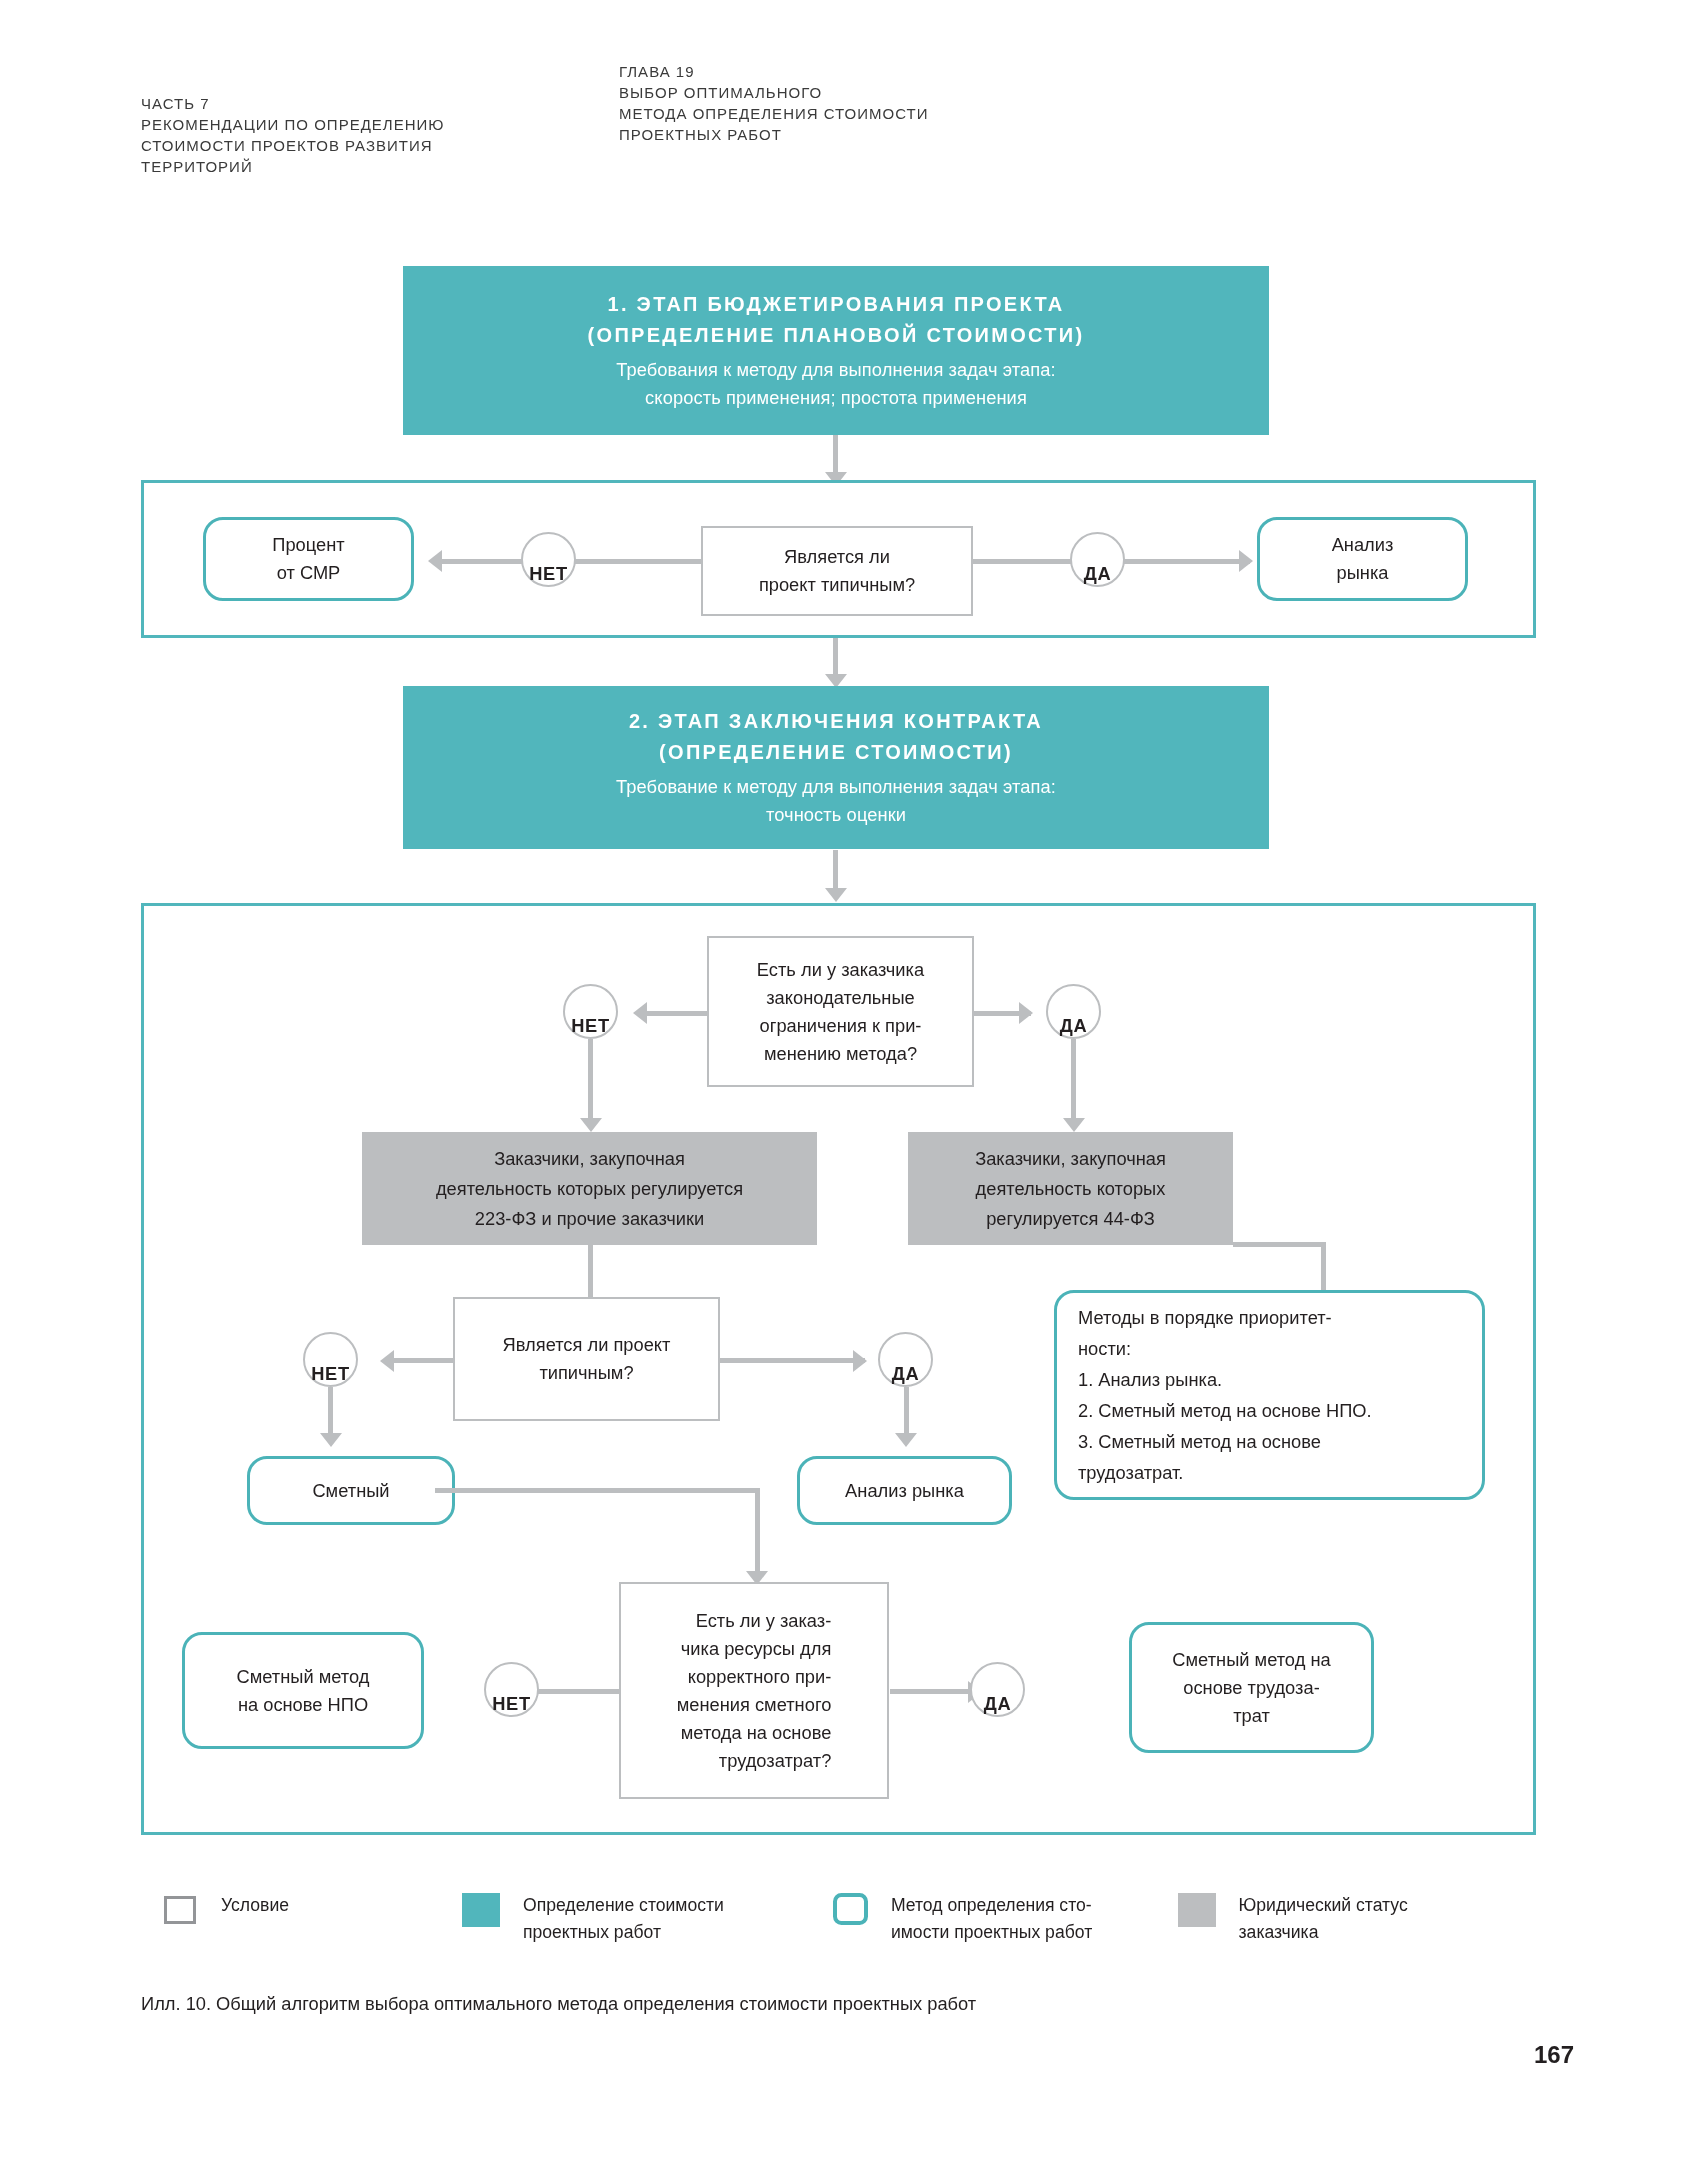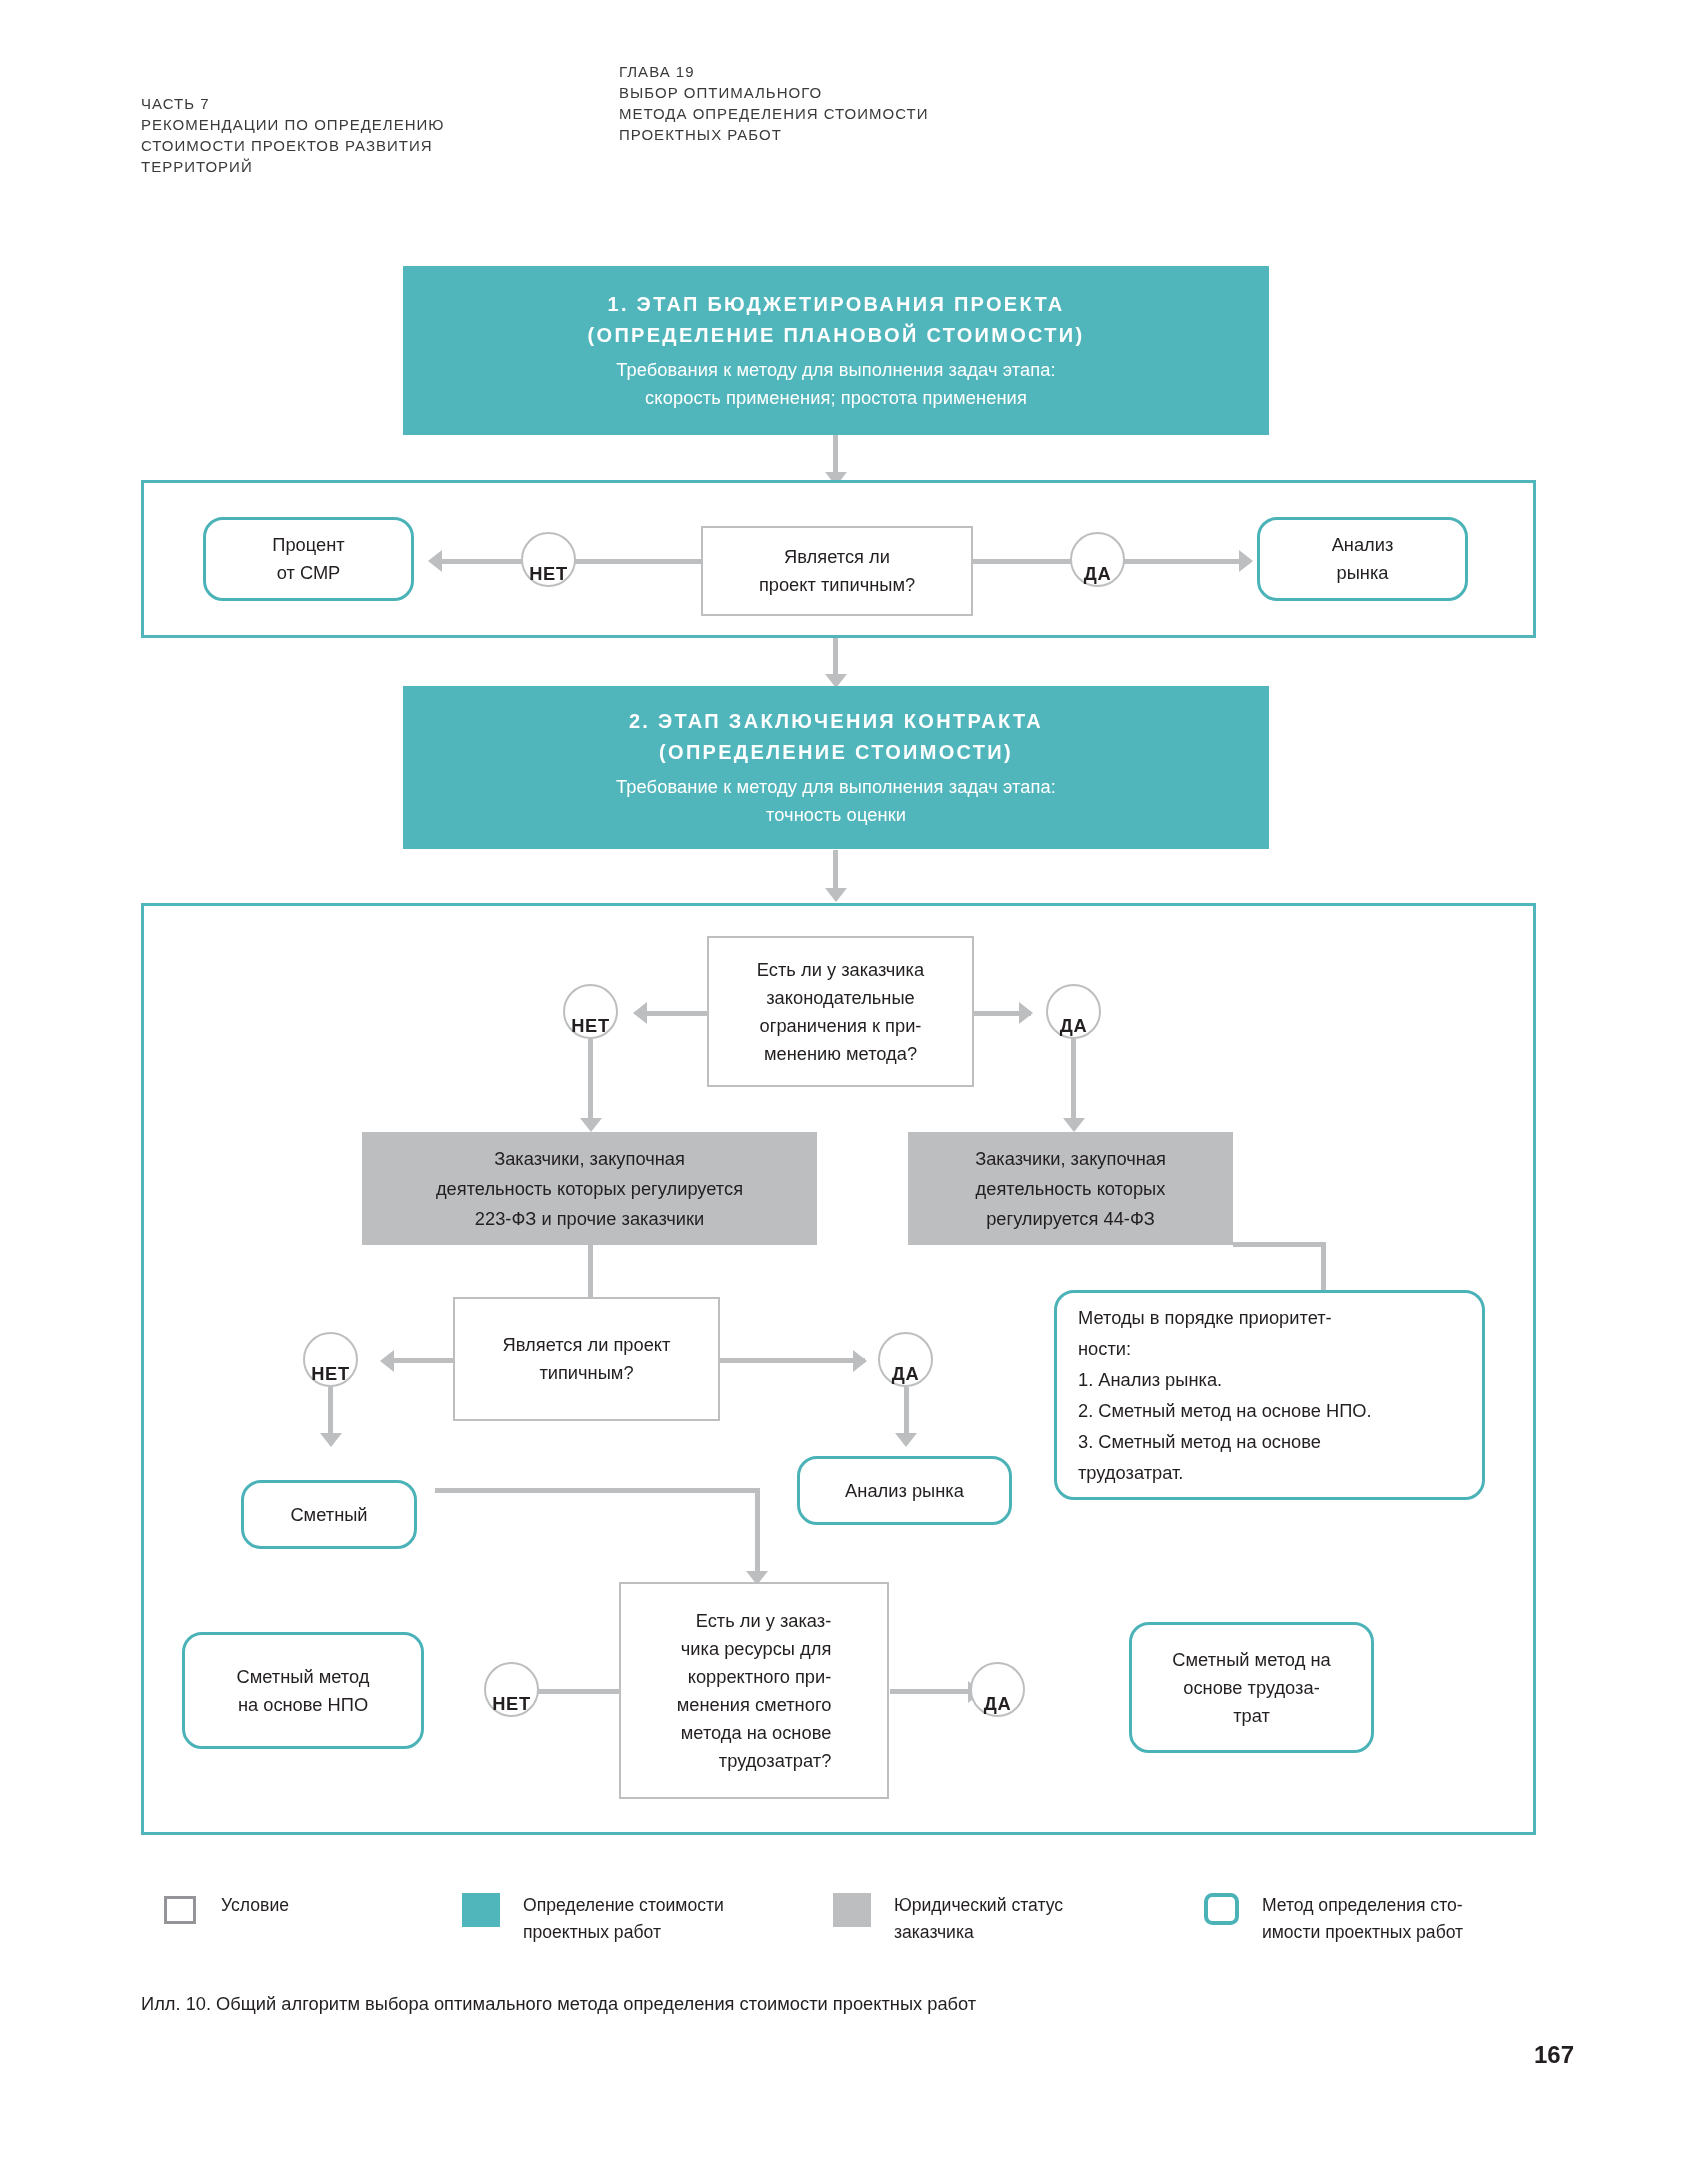--- a/index.html
+++ b/index.html
@@ -184,21 +184,21 @@
 </div>
 <div class="abs yn" style="left:878px;top:1332px;width:55px;height:55px;">
   <span>ДА</span>
 </div>
 
 <div class="abs ln vt" style="left:328px;top:1387px;height:51px;"></div>
 <div class="abs arw arw-d" style="left:320px;top:1433px;"></div>
 <div class="abs ln vt" style="left:904px;top:1387px;height:51px;"></div>
 <div class="abs arw arw-d" style="left:895px;top:1433px;"></div>
 
-<div class="abs method" style="left:241px;top:1456px;width:176px;height:69px;margin-top:24px;">
+<div class="abs method" style="left:247px;top:1456px;width:208px;height:69px;">
   <span>Сметный</span>
 </div>
 <div class="abs method" style="left:797px;top:1456px;width:215px;height:69px;">
   <span>Анализ рынка</span>
 </div>
 
 <div class="abs ln hz" style="left:435px;top:1488px;width:324px;"></div>
 <div class="abs ln vt" style="left:755px;top:1488px;height:89px;"></div>
 <div class="abs arw arw-d" style="left:746px;top:1571px;"></div>
 
@@ -237,29 +237,29 @@
     <span class="lg-sw-cond" style="margin-top:4.2px;"></span>
     <span class="lg-txt" style="margin-left:25px;white-space:pre-line;">Условие</span>
   </div>
 
   <div style="display:flex;align-items:flex-start;width:394px;">
     <span class="lg-sw-teal" style="margin-top:1.4px;"></span>
     <span class="lg-txt" style="margin-left:22.5px;white-space:pre-line;">Определение стоимости
 проектных работ</span>
   </div>
 
+  <div style="display:flex;align-items:flex-start;width:366px;">
+    <span class="lg-sw-meth" style="margin-top:1.4px;"></span>
+    <span class="lg-txt" style="margin-left:22.5px;white-space:pre-line;">Метод определения сто-
+имости проектных работ</span>
+  </div>
+
   <div style="display:flex;align-items:flex-start;width:394px;">
     <span class="lg-sw-gray" style="margin-top:1.4px;"></span>
     <span class="lg-txt" style="margin-left:22.5px;white-space:pre-line;">Юридический статус
 заказчика</span>
   </div>
-
-  <div style="display:flex;align-items:flex-start;width:366px;">
-    <span class="lg-sw-meth" style="margin-top:1.4px;"></span>
-    <span class="lg-txt" style="margin-left:22.5px;white-space:pre-line;">Метод определения сто-
-имости проектных работ</span>
-  </div>
 </div>
 
 <div class="abs caption" style="left:141px;top:1990px;width:1337px;">Илл. 10. Общий алгоритм выбора оптимального метода определения стоимости проектных работ</div>
 
 <div class="abs pageno" style="left:1534px;top:2041px;">167</div>
 
 
 </body></html>

